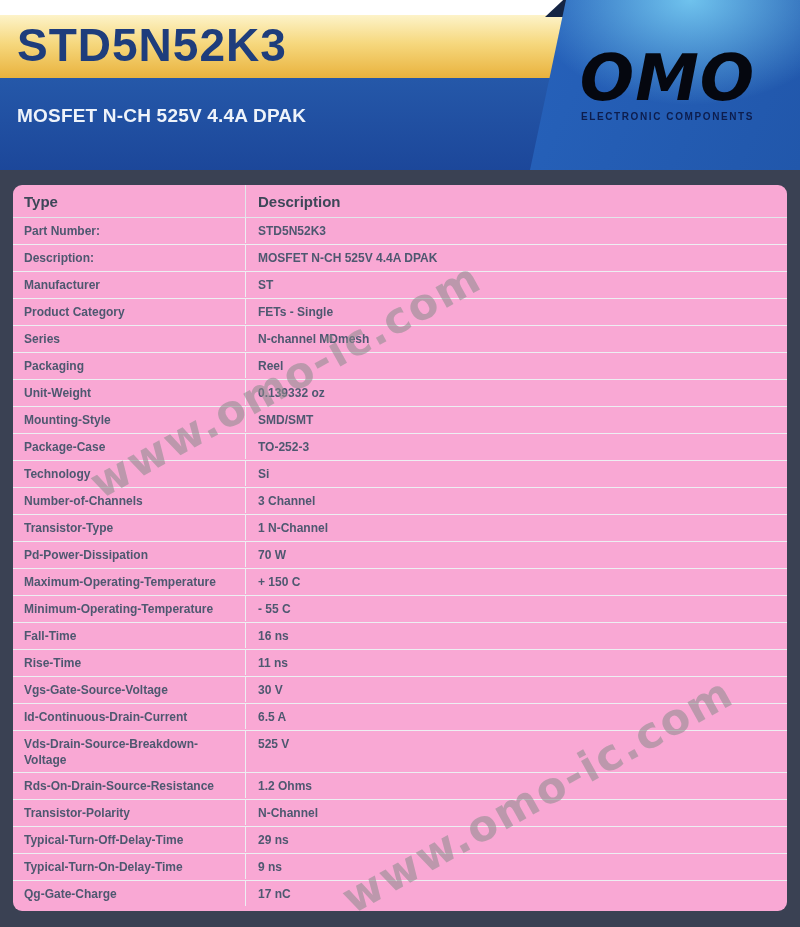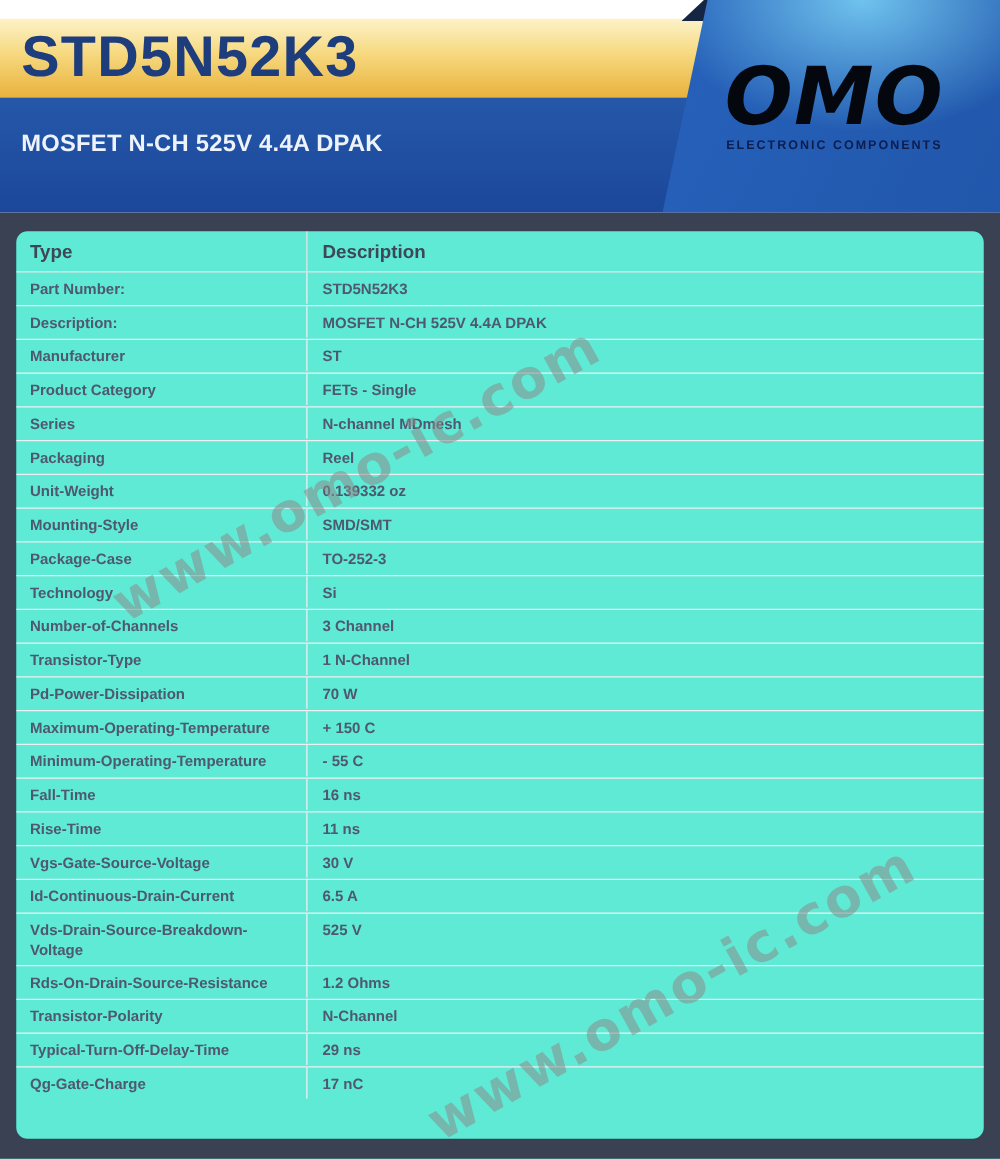--- a/index.html
+++ b/index.html
@@ -48,21 +48,21 @@
     font-weight:600;color:#05070f;letter-spacing:1px;font-style:italic;
   }
   .logo-tagline{
     margin-top:5px;font-size:10px;font-weight:bold;letter-spacing:1.6px;
     color:#0d1d4d;white-space:nowrap;
   }
 
   
   .card{
     position:absolute;left:13px;top:185px;width:774px;height:726px;
-    background:#5eead4;border-radius:9px;overflow:hidden;box-sizing:border-box;
+    background:#f9a8d4;border-radius:9px;overflow:hidden;box-sizing:border-box;
   }
   .t-header{
     display:flex;height:33px;border-bottom:1px solid #e3e6ea;box-sizing:border-box;
   }
   .th{
     display:flex;align-items:center;font-size:15px;font-weight:bold;color:#3d4758;
     box-sizing:border-box;padding-left:11px;
   }
   .th-type{width:233px;border-right:1px solid #e3e6ea;}
   .th-desc{flex:1;padding-left:12px;}
@@ -199,20 +199,24 @@
   </div>
       <div class="t-row">
     <div class="t-cell t-label">Transistor-Polarity</div>
     <div class="t-cell t-value">N-Channel</div>
   </div>
       <div class="t-row">
     <div class="t-cell t-label">Typical-Turn-Off-Delay-Time</div>
     <div class="t-cell t-value">29 ns</div>
   </div>
       <div class="t-row">
+    <div class="t-cell t-label">Typical-Turn-On-Delay-Time</div>
+    <div class="t-cell t-value">9 ns</div>
+  </div>
+      <div class="t-row">
     <div class="t-cell t-label">Qg-Gate-Charge</div>
     <div class="t-cell t-value">17 nC</div>
   </div>
     </div>
 </div>
 
 <div class="wm wm1">www.omo-ic.com</div>
 <div class="wm wm2">www.omo-ic.com</div>
 
 </body></html>

